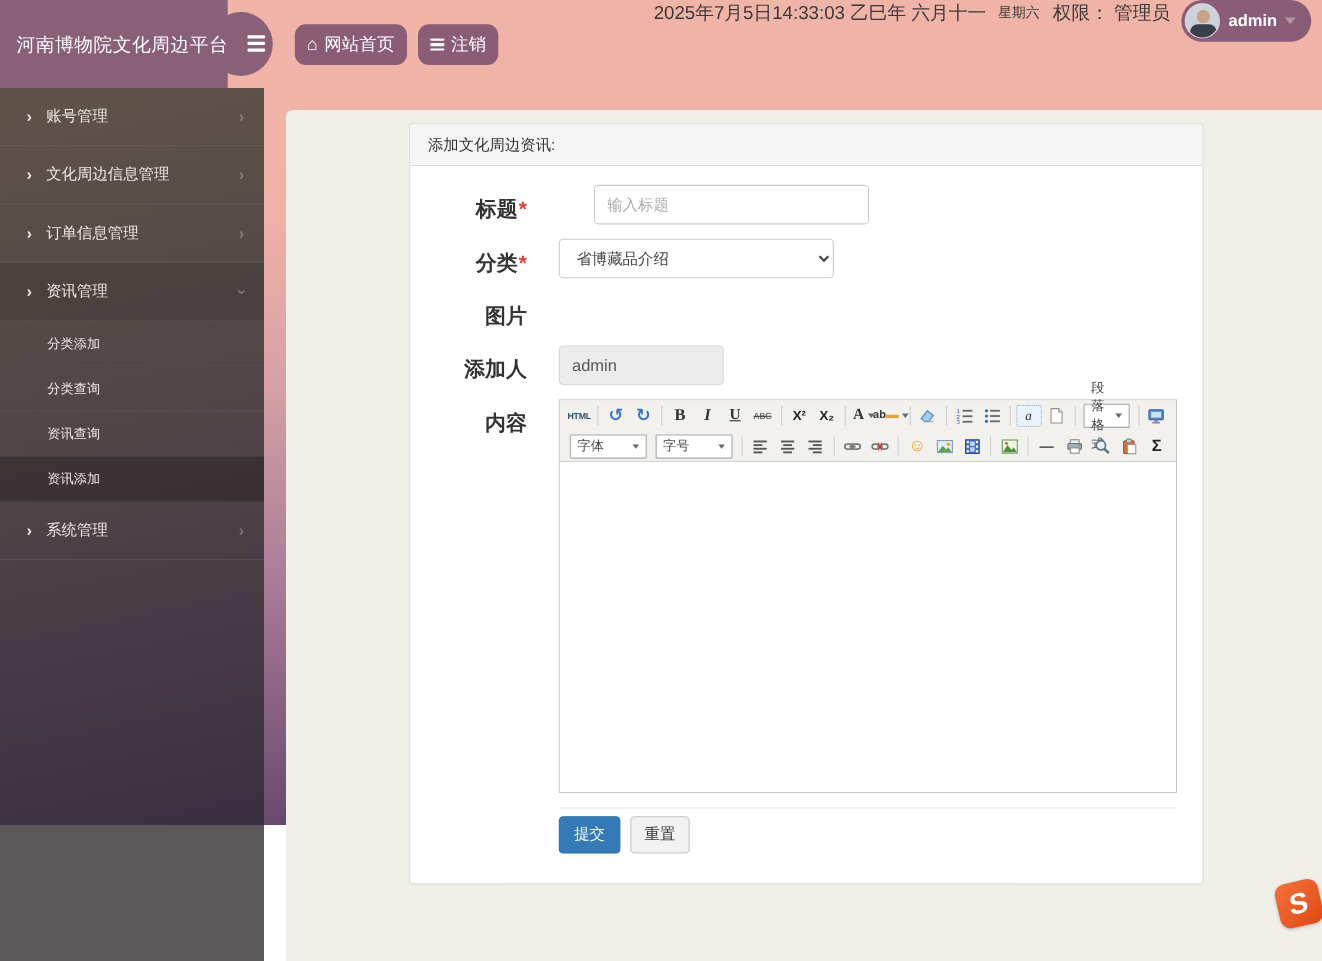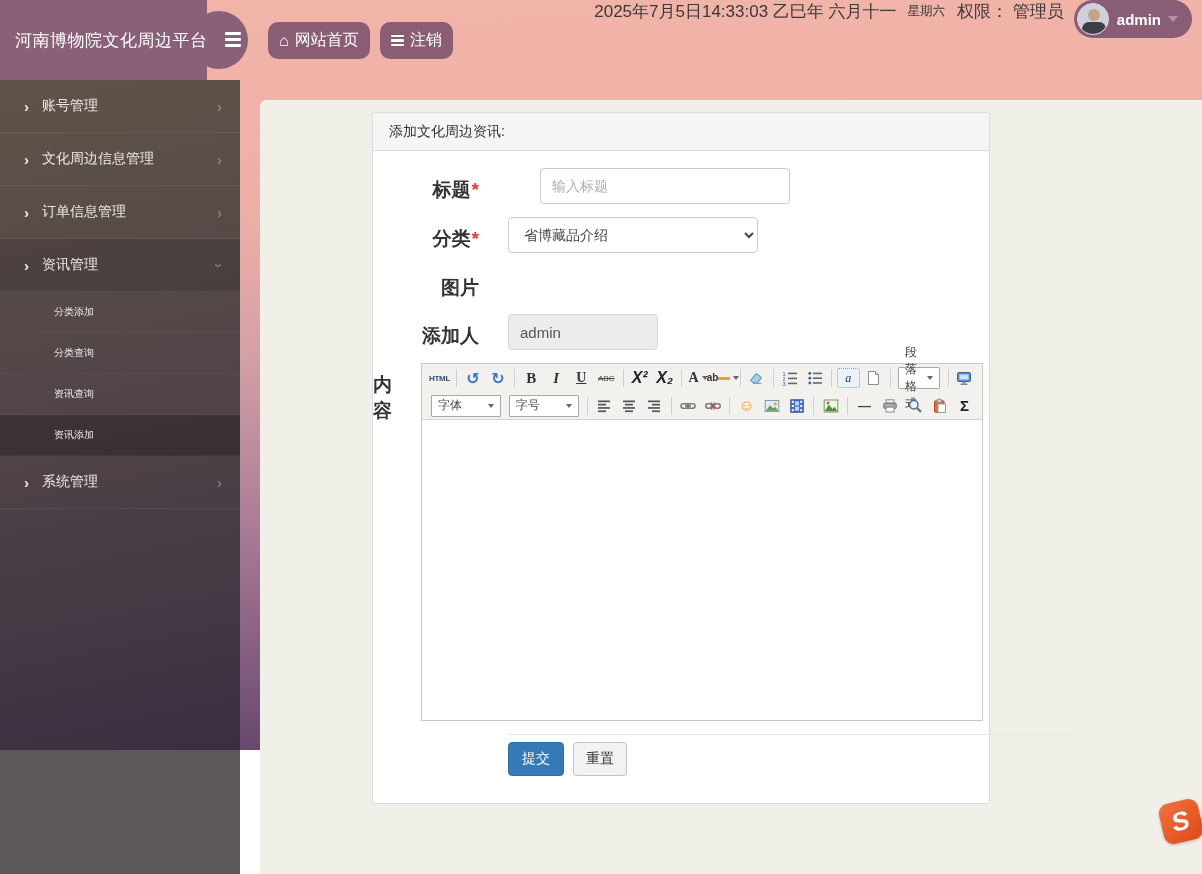--- a/index.html
+++ b/index.html
@@ -39,28 +39,28 @@
   .pill-caret { width:0; height:0; border-left:5px solid transparent; border-right:5px solid transparent; border-top:6px solid #b393a6; }
   
   .sidebar { position:absolute; left:0; top:80px; width:240px; height:670px; z-index:3;
     background:linear-gradient(168deg,#5f5349 0%,#4e4247 55%,#3a2f41 100%); }
   .side-item { height:53px; display:flex; align-items:center; padding:0 18px 0 24px; color:#efe8e6;
     font-size:14px; border-bottom:1px solid rgba(255,255,255,0.07); position:relative; cursor:pointer; }
   .side-item .chev-l { margin-right:13px; font-size:15px; font-weight:bold; line-height:1; color:#efe8e6; }
   .side-item .chev-r { position:absolute; right:18px; color:rgba(255,255,255,0.28); font-size:15px; font-weight:bold; }
   .side-item.open { background:rgba(0,0,0,0.12); }
   .side-item.open .chev-r { transform:rotate(90deg); }
-  .sub-item { height:41px; display:flex; align-items:center; padding-left:54px; color:#efe8e6; font-size:10px;
+  .sub-item { height:41px; display:flex; align-items:center; padding-left:43px; color:#efe8e6; font-size:12px;
     border-bottom:1px solid rgba(255,255,255,0.04); cursor:pointer; }
   .sub-item.active { background:rgba(0,0,0,0.25); }
   .sidebar-footer { position:absolute; left:0; top:750px; width:240px; height:124px; background:#5c5859; z-index:3; }
   
   .content { position:absolute; left:260px; top:100px; right:0; bottom:0; background:#f1f0e8;
     border-top-left-radius:6px; z-index:2; }
-  .card { position:absolute; left:112px; top:12px; width:618px; background:#fff; border:1px solid #dcdcdc; border-radius:3px; }
+  .card { position:absolute; left:112px; top:12px; width:722px; background:#fff; border:1px solid #dcdcdc; border-radius:3px; }
   .card-header { height:38px; line-height:37px; background:#f5f5f5; border-bottom:1px solid #dddddd;
     padding:0 16px; font-size:14px; color:#333; border-radius:3px 3px 0 0; }
   .card-body { padding:17px 16px 27px 0; }
   .frow { display:flex; margin-bottom:13px; }
   .flabel { width:106px; text-align:right; font-weight:bold; font-size:19px; color:#333; padding-top:9px; }
   .flabel em { color:#e23b3b; font-style:normal; margin-left:1px; }
   .fctl { margin-left:29px; display:flex; align-items:flex-start; }
   .inp { height:36px; border:1px solid #ccc; border-radius:4px; padding:0 11px; font-size:14px; color:#555; background:#fff;
     font-family:"Liberation Sans","DejaVu Sans",sans-serif; }
   .inp::placeholder { color:#adadad; }
@@ -84,21 +84,21 @@
     margin:0 1px; border-radius:2px; font-size:13px; color:#333; cursor:pointer; }
   .tb-sep { width:1px; height:18px; background:#d0d0d0; margin:0 4px; }
   .tb-caret { width:0; height:0; border-left:3.5px solid transparent; border-right:3.5px solid transparent;
     border-top:4.5px solid #666; margin-left:3px; }
   .i-html .glyph { font-size:8px; font-weight:bold; color:#33506e; letter-spacing:-0.3px; }
   .i-blue .glyph { color:#3b74c8; font-size:16px; font-weight:bold; }
   .i-bold .glyph { font-family:"Liberation Serif","DejaVu Serif",serif; font-weight:bold; font-size:15px; }
   .i-italic .glyph { font-family:"Liberation Serif","DejaVu Serif",serif; font-style:italic; font-size:15px; font-weight:bold; }
   .i-under .glyph { font-family:"Liberation Serif","DejaVu Serif",serif; text-decoration:underline; font-size:14px; font-weight:bold; }
   .i-strike .glyph { font-size:8px; font-weight:normal; text-decoration:line-through; color:#444; }
-  .i-sup .glyph { font-size:16px; font-weight:bold; color:#222;font-style:italic; }
+  .i-sup .glyph { font-size:12px; font-weight:bold; color:#222; }
   .i-fontcolor .glyph { font-family:"Liberation Serif","DejaVu Serif",serif; font-weight:bold; font-size:14px; }
   .i-highlight .hl-wrap { display:flex; flex-direction:row; align-items:center; line-height:1; }
   .i-highlight .hl-ab { font-size:10px; font-weight:bold; color:#333; }
   .i-highlight .hl-bar { width:12px; height:3px; background:#e8a13a; margin-top:1px; }
   .i-smile .glyph { color:#f0a020; font-size:16px; }
   .i-hr .glyph { font-weight:bold; color:#444; }
   .i-sigma .glyph { font-size:15px; font-weight:bold; color:#222; }
   .i-anchor { width:20px; height:20px; border:1px dotted #7aa7d8; background:#eaf2fb; border-radius:2px;
     font-family:"Liberation Serif","DejaVu Serif",serif; font-style:italic; font-size:12px; color:#333; }
   .tb-dd { height:22px; background:#fff; border:1px solid #a9a9a9; display:flex; align-items:center;

